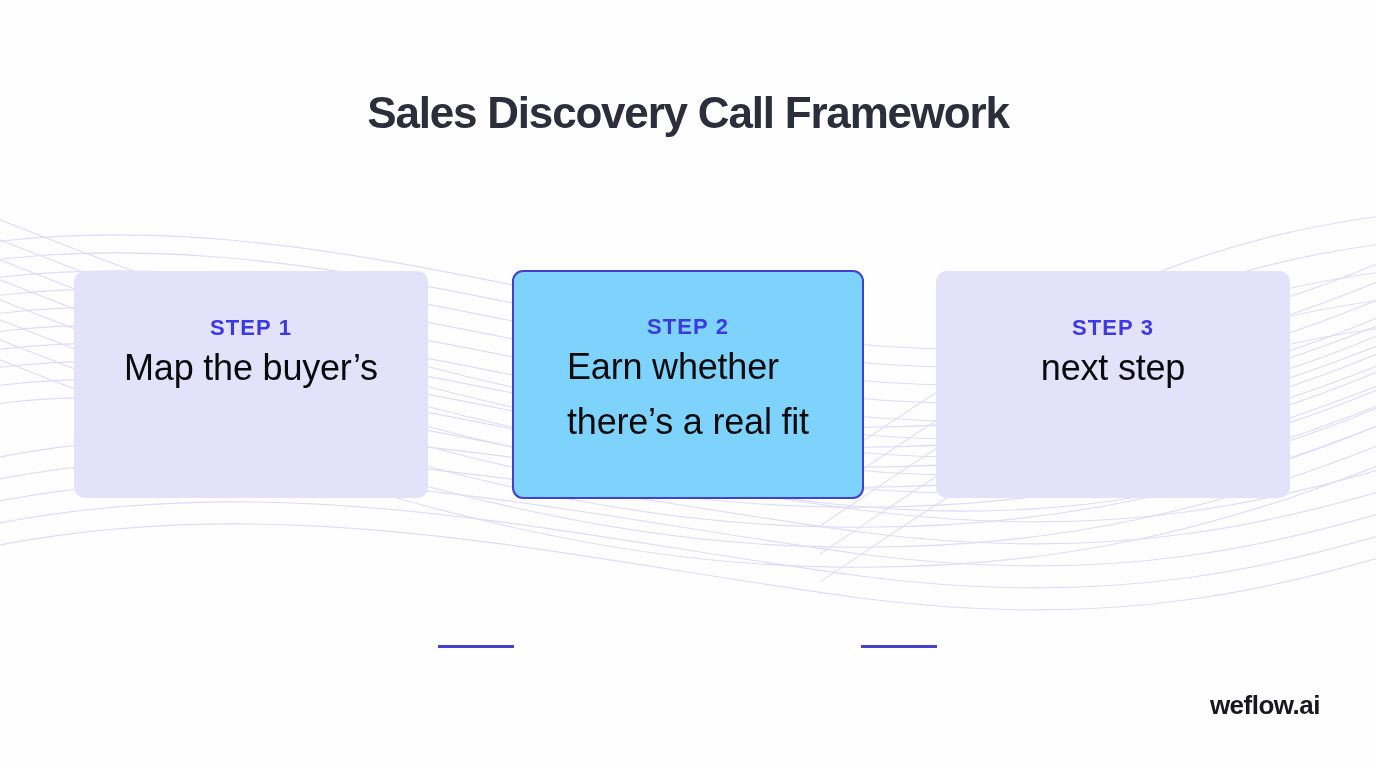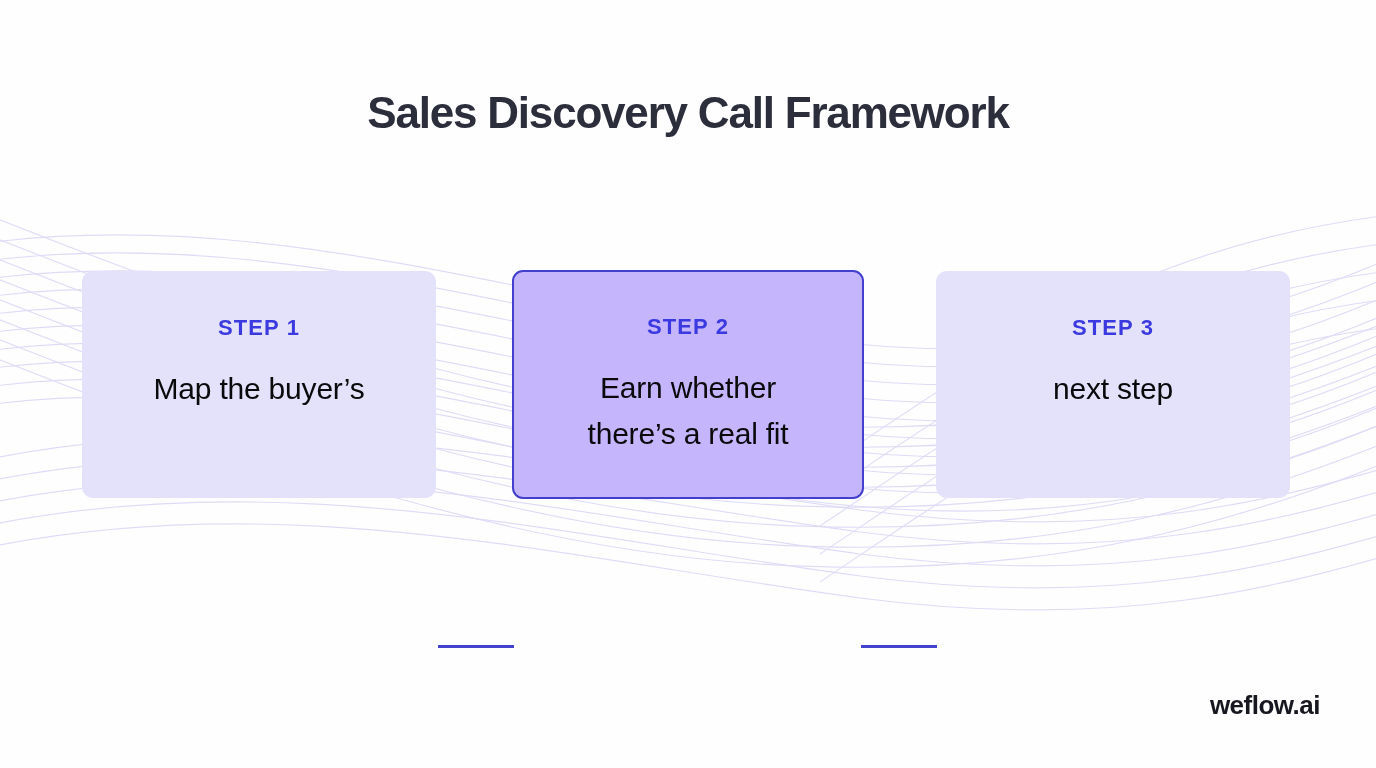--- a/index.html
+++ b/index.html
@@ -81,46 +81,44 @@
   }
 
   .card-soft {
     background:#e4e2fa;
     width:354px;
     height:227px;
     padding-top:44px;
   }
 
   .card-outline {
-    background:#c4b5fd;
+    background:#7dd3fc;
     border:2.6px solid #4240cd;
     width:352px;
     height:229px;
     padding-top:42px;
     top:8px;
   }
 
-  #card-step-1 { left:82px; }
+  #card-step-1 { left:74px; }
   #card-step-2 { left:512px; }
   #card-step-3 { left:936px; }
 
   .step-label {
     font-size:22px;
     font-weight:bold;
     letter-spacing:1.1px;
     color:#3b39e0;
     text-align:center;
   }
 
   .step-body {
-    margin-top:25px;
-    font-size:30px;
+    font-size:36px;
     line-height:1.52;
     color:#0a0a0c;
-    text-align:center;
     font-weight:normal;
     letter-spacing:-0.2px;
     padding:0 14px;
   }
 
   
   #caption {
     position:absolute;
     left:0;
     top:623px;

